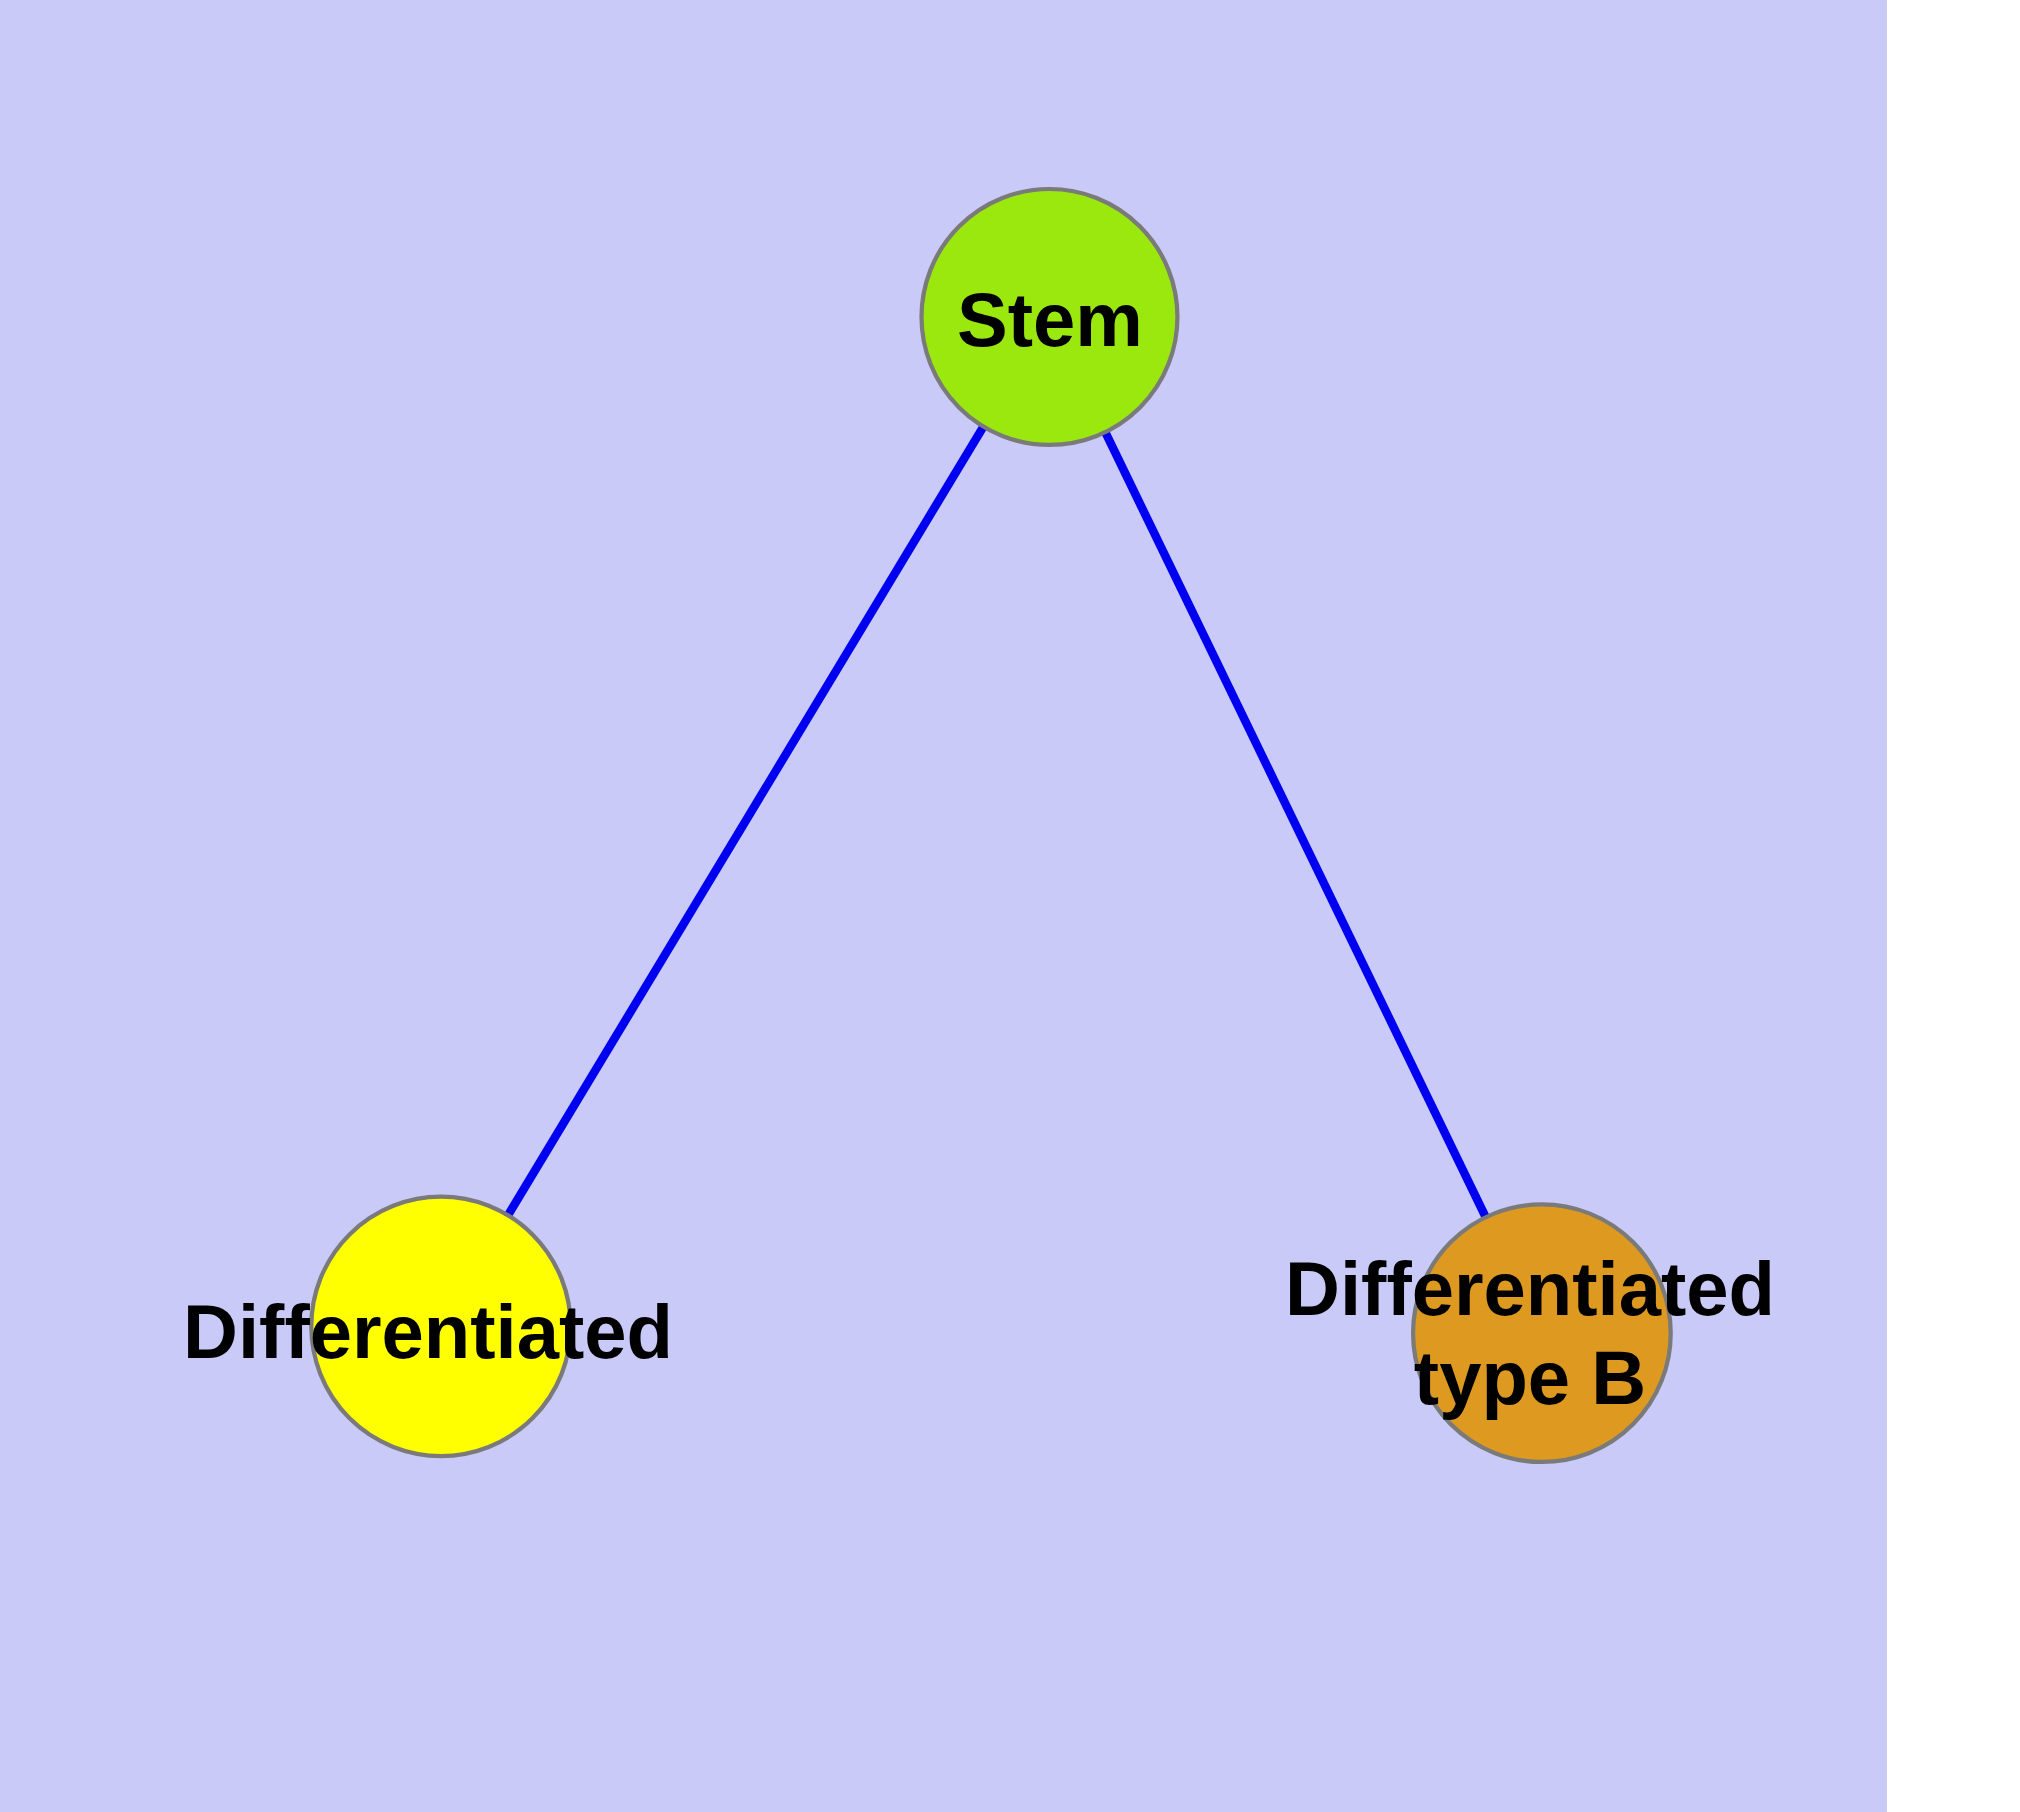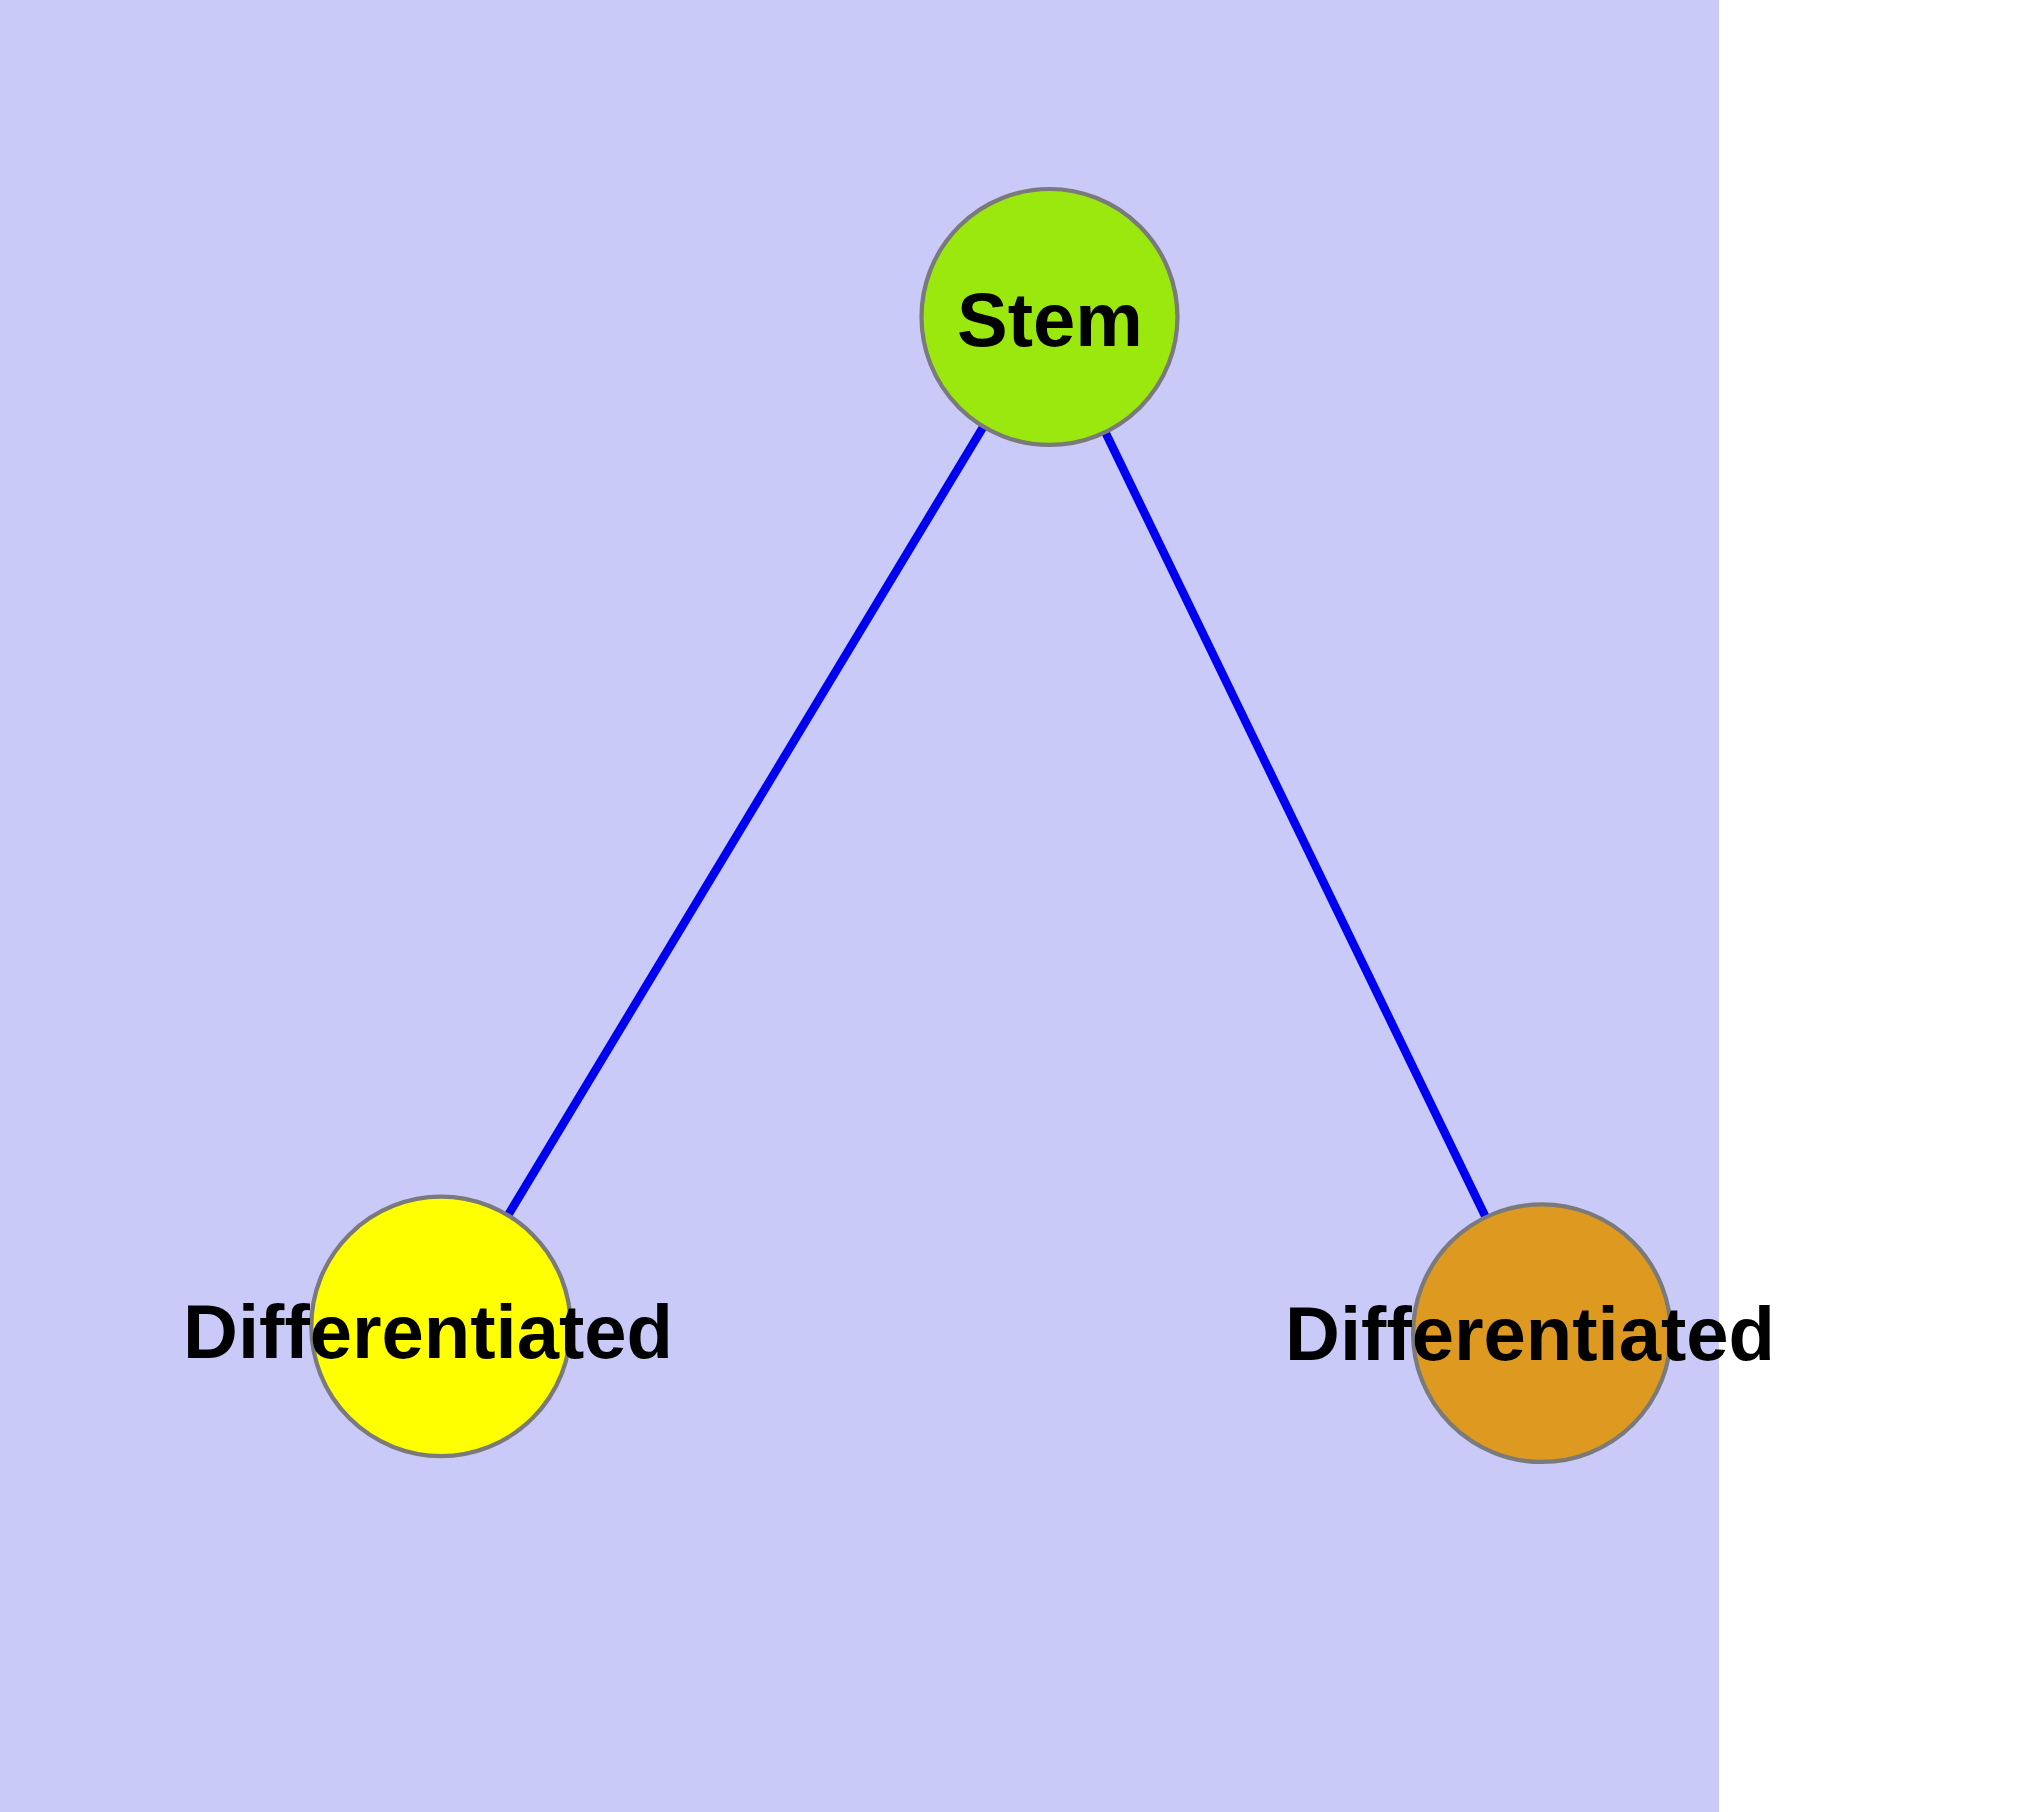--- a/index.html
+++ b/index.html
@@ -5,21 +5,21 @@
   html, body {
     margin: 0;
     padding: 0;
     width: 2021px;
     height: 1812px;
     overflow: hidden;
     font-family: "Liberation Sans", sans-serif;
   }
   .canvas {
     position: relative;
-    width: 1719px;
+    width: 1887px;
     height: 1812px;
   }
   .edge-layer {
     position: absolute;
     left: 0;
     top: 0;
     width: 2021px;
     height: 1812px;
     display: block;
   }
@@ -56,16 +56,17 @@
   <div class="node-label" id="label-stem" style="color: rgb(0, 0, 0);">
     <span class="label-line">Stem</span>
   </div>
 
   <div class="node-label" id="label-typeA" style="color: rgb(0, 0, 0);">
     <span class="label-line">Differentiated</span>
   </div>
 
   <div class="node-label" id="label-typeB" style="color: rgb(0, 0, 0);">
     <span class="label-line">Differentiated</span>
+    <span class="label-line">type B</span>
   </div>
 
 </div>
 
 
 </body></html>

